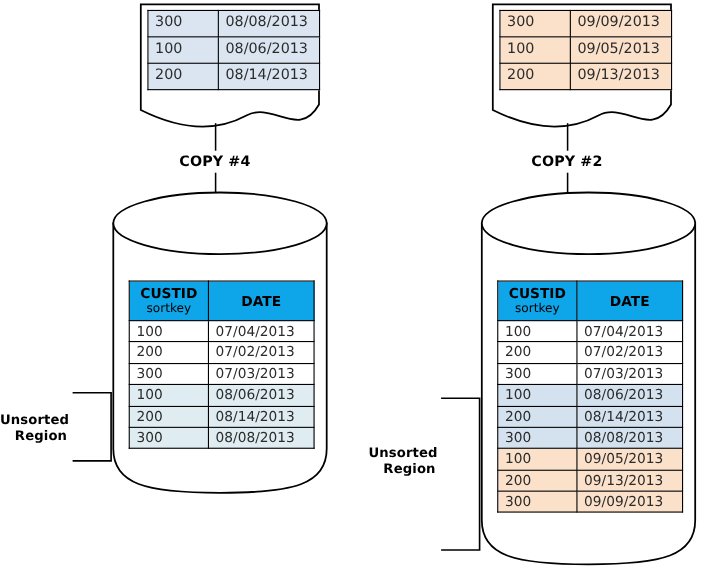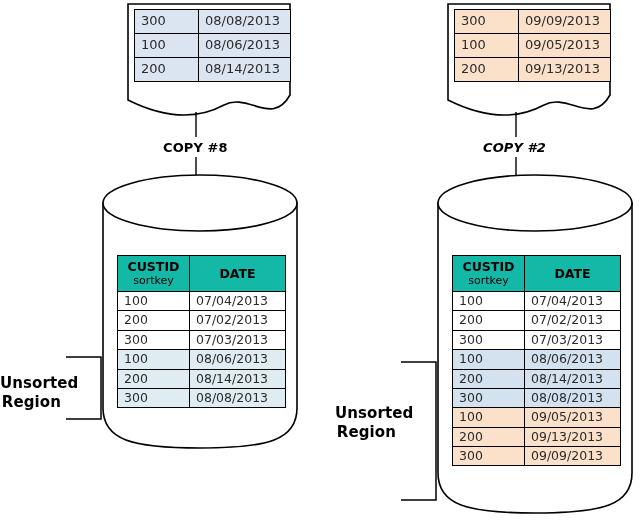--- a/index.html
+++ b/index.html
@@ -27,21 +27,21 @@
     border:1px solid #000;
     padding:2px 6px;
     height:19px;
     box-sizing:border-box;
     text-align:left;
     font-weight:normal;
     white-space:nowrap;
     color:#2b2b2b;
   }
   .dtable th{
-    background:#14b8a6;
+    background:#0ea5e9;
     text-align:center;
     font-weight:bold;
     color:#000;
     height:36px;
     padding:2px 4px;
     line-height:1.2;
   }
   .th-sub{display:block;font-weight:normal;font-size:11px;}
 
   
@@ -66,21 +66,21 @@
     position:absolute;
     font-weight:bold;
     font-size:12.5px;
     color:#000;
     letter-spacing:.1px;
   }
   .copy-lbl{font-size:13px;}
   .region-lbl{
     text-align:right;
     line-height:1.28;
-    font-size:15px;
+    font-size:12px;
   }
 </style>
 </head>
 <body>
 
 <div class="stage">
 
   <svg class="svg-layer" viewBox="0 0 640 530">
 
     <path d="M 128 4 L 290 4 L 290 95
@@ -141,22 +141,22 @@
         <td class="col-id">100</td>
         <td class="col-date">09/05/2013</td>
       </tr>
       <tr>
         <td class="col-id">200</td>
         <td class="col-date">09/13/2013</td>
       </tr>
     </tbody>
   </table>
 
-  <div class="lbl copy-lbl" style="left:163px;top:140px;">COPY #8</div>
-  <div class="lbl copy-lbl" style="left:483px;top:140px;font-style:italic;">COPY #2</div>
+  <div class="lbl copy-lbl" style="left:163px;top:140px;">COPY #4</div>
+  <div class="lbl copy-lbl" style="left:483px;top:140px;">COPY #2</div>
 
   <table class="dtable" style="left:117px;top:255px;">
     <thead>
       <tr>
         <th class="col-id">
           <span>CUSTID</span>
           <span class="th-sub">sortkey</span>
         </th>
         <th class="col-date">DATE</th>
       </tr>

